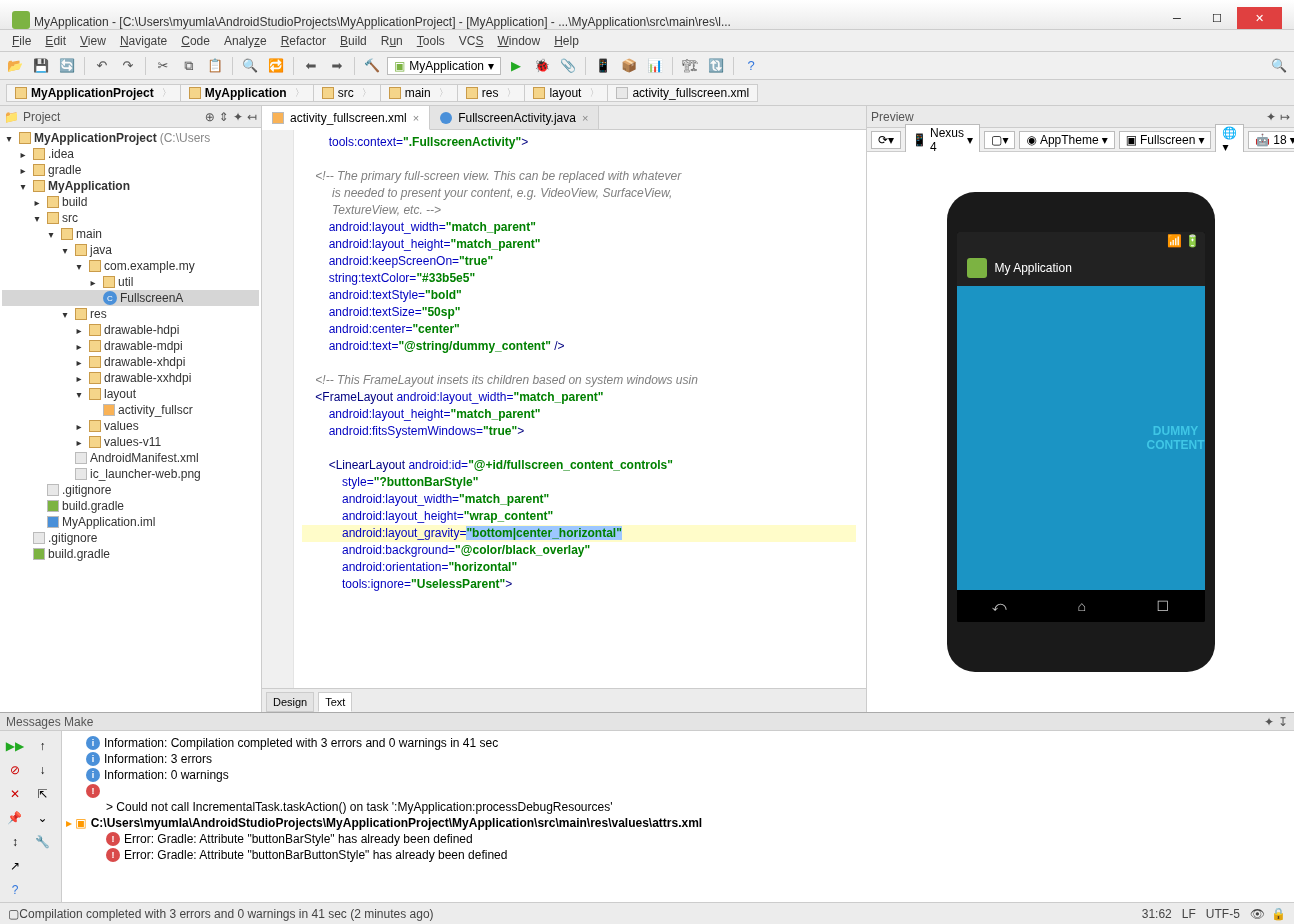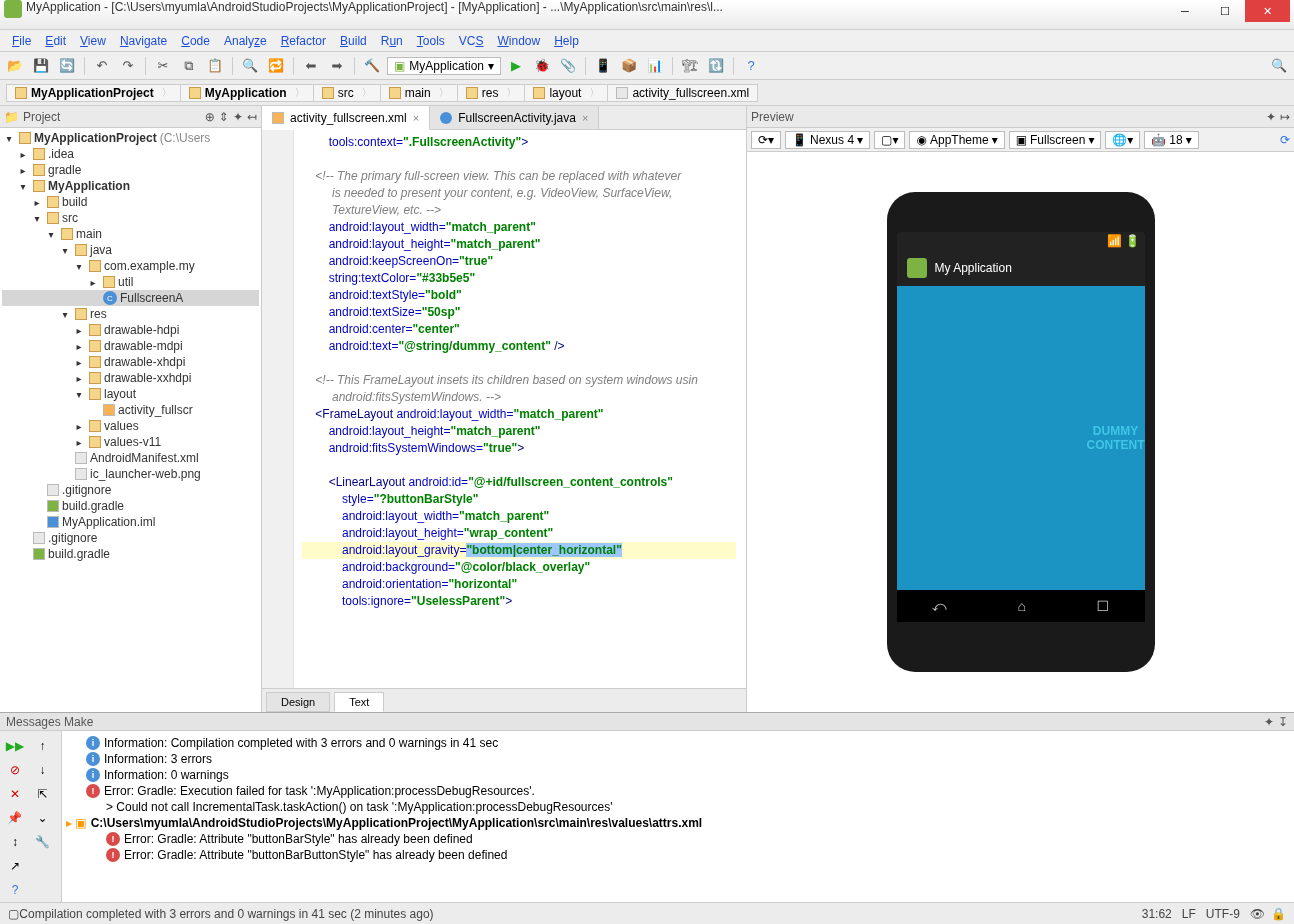--- a/index.html
+++ b/index.html
@@ -1,22 +1,22 @@
 <!DOCTYPE html>
 <html><head>
 <meta charset="utf-8">
 <style>
 * { box-sizing: border-box; margin: 0; padding: 0; font-family: "Segoe UI", Tahoma, sans-serif; font-size: 12px; }
 body { background: #f0f0f0; width: 1294px; height: 924px; overflow: hidden; display: flex; flex-direction: column; }
-.titlebar { background: linear-gradient(#fff,#eaeaea); height: 30px; display: flex; align-items: flex-start; padding: 0 4px; border-bottom: 1px solid #ccc; }
+.titlebar { background: linear-gradient(#fff,#eaeaea); height: 30px; display: flex; align-items: flex-end; padding: 0 12px; border-bottom: 1px solid #ccc; }
 .titlebar .title { flex: 1; font-size: 12px; color: #333; padding-left: 4px; white-space: nowrap; overflow: hidden; }
 .titlebar .winbtn { width: 40px; height: 22px; display:flex;align-items:center;justify-content:center; font-size:11px; }
 .titlebar .winbtn.close { background:#e04040; color:#fff; width:45px; }
 .menubar { background:#f0f0f0; height:22px; display:flex; align-items:center; padding: 0 6px; gap:2px; border-bottom:1px solid #ccc; }
-.menubar span { padding: 2px 6px; color:#1d4ed8; cursor:default; }
+.menubar span { padding: 2px 6px; color:#404040; cursor:default; }
 .menubar span u { text-decoration: underline; }
 .toolbar { background:#f0f0f0; height:28px; display:flex; align-items:center; padding:0 4px; gap:4px; border-bottom:1px solid #ccc; }
 .toolbar .tbtn { width:22px; height:22px; display:flex;align-items:center;justify-content:center; font-size:13px; color:#555; border-radius:2px; }
 .toolbar .sep { width:1px; height:18px; background:#ccc; margin:0 2px; }
 .toolbar .combo { border:1px solid #bbb; background:#fff; padding:1px 6px; font-size:11px; display:flex; align-items:center; gap:4px;}
 .breadcrumbs { background:#ececec; height:26px; display:flex; align-items:center; padding:0 6px; border-bottom:1px solid #ccc; }
 .bc-item { background:#f5f5f5; border:1px solid #ccc; padding:1px 8px; margin-right:-1px; font-size:11px; display:flex; align-items:center; gap:4px; position:relative; }
 .bc-item::after { content:"〉"; margin-left:4px; color:#aaa; font-size:10px;}
 .bc-item:last-child::after{content:none;}
 .main { flex:1; display:flex; overflow:hidden; }
@@ -32,23 +32,23 @@
 .tab { padding:3px 10px; background:#e4e4e4; border-right:1px solid #ccc; font-size:11px; display:flex; align-items:center; gap:6px;}
 .tab.active { background:#fff; border-bottom:1px solid #fff; margin-bottom:-1px;}
 .tab .close{ color:#888; font-size:11px;}
 .editor { flex:1; overflow:auto; font-family: Consolas,monospace; font-size:12px; line-height:17px; padding:4px 10px 4px 40px; position:relative;}
 .editor .gutter { position:absolute; left:0; top:0; bottom:0; width:32px; background:#f0f0f0; border-right:1px solid #e4e4e4;}
 .code-line { white-space:pre; }
 .attr{color:#0000c0;} .val{color:#008000; font-weight:bold;} .tag{color:#000080;} .cmt{color:#808080; font-style:italic;}
 .hl { background: #fffcc9; }
 .sel-text{ background:#9dc7ff; }
 .bottomtabs { height:24px; background:#ececec; border-top:1px solid #ccc; display:flex; align-items:flex-end;}
-.bottomtabs .btab{ padding:3px 14px; border:1px solid #ccc; background:#e4e4e4; font-size:11px; margin-left:4px;}
+.bottomtabs .btab{ padding:3px 6px; border:1px solid #ccc; background:#e4e4e4; font-size:11px; margin-left:4px;}
 .bottomtabs .btab.active{ background:#fff; border-bottom:1px solid #fff;}
-.preview { width:548px; background:#f0f0f0; border-left:1px solid #ccc; display:flex; flex-direction:column;}
+.preview { width:428px; background:#f0f0f0; border-left:1px solid #ccc; display:flex; flex-direction:column;}
 .pv-toolbar{ height:24px; display:flex; align-items:center; gap:4px; padding:0 4px; border-bottom:1px solid #ccc; font-size:11px;}
 .pv-btn{ border:1px solid #bbb; background:#fff; padding:1px 6px; display:flex; align-items:center; gap:3px;}
 .pv-body{ flex:1; background:#fff; display:flex; align-items:center; justify-content:center; position:relative;}
 .phone{ width:268px; height:480px; background:#1a1a1a; border-radius:28px; padding:40px 10px 50px 10px; position:relative;}
 .phone-screen{ width:100%; height:100%; background:#000; display:flex; flex-direction:column; border-radius:2px; overflow:hidden;}
 .statusbar{ height:18px; background:#222; color:#fff; display:flex; justify-content:flex-end; align-items:center; font-size:9px; padding:0 4px; gap:3px;}
 .appbar{ height:36px; background:#222; color:#fff; display:flex; align-items:center; padding:0 10px; font-size:16px; gap:8px;}
 .app-content{ flex:1; background:#1b94c4; display:flex; align-items:flex-end; justify-content:center; flex-direction:column;}
 .dummy{ color:#3fc6e6; font-size:30px; font-weight:bold; text-align:center; line-height:1.2;}
 .dummybtn{ height:28px; background:#3a9bc4; color:#222; display:flex; align-items:center; justify-content:center; font-size:11px;}
@@ -341,21 +341,20 @@
 <div class="code-line"><span class="attr">        android:layout_width=</span><span class="val">"match_parent"</span></div>
 <div class="code-line"><span class="attr">        android:layout_height=</span><span class="val">"match_parent"</span></div>
 <div class="code-line"><span class="attr">        android:keepScreenOn=</span><span class="val">"true"</span></div>
 <div class="code-line"><span class="attr">        string:textColor=</span><span class="val">"#33b5e5"</span></div>
 <div class="code-line"><span class="attr">        android:textStyle=</span><span class="val">"bold"</span></div>
 <div class="code-line"><span class="attr">        android:textSize=</span><span class="val">"50sp"</span></div>
 <div class="code-line"><span class="attr">        android:center=</span><span class="val">"center"</span></div>
 <div class="code-line"><span class="attr">        android:text=</span><span class="val">"@string/dummy_content"</span><span class="tag"> /&gt;</span></div>
 <div class="code-line"> </div>
 <div class="code-line cmt">    &lt;!-- This FrameLayout insets its children based on system windows usin</div>
-<div class="code-line cmt">         android:fitsSystemWindows. --&gt;</div>
 <div class="code-line"><span class="tag">    &lt;FrameLayout </span><span class="attr">android:layout_width=</span><span class="val">"match_parent"</span></div>
 <div class="code-line"><span class="attr">        android:layout_height=</span><span class="val">"match_parent"</span></div>
 <div class="code-line"><span class="attr">        android:fitsSystemWindows=</span><span class="val">"true"</span><span class="tag">&gt;</span></div>
 <div class="code-line"> </div>
 <div class="code-line"><span class="tag">        &lt;LinearLayout </span><span class="attr">android:id=</span><span class="val">"@+id/fullscreen_content_controls"</span></div>
 <div class="code-line"><span class="attr">            style=</span><span class="val">"?buttonBarStyle"</span></div>
 <div class="code-line"><span class="attr">            android:layout_width=</span><span class="val">"match_parent"</span></div>
 <div class="code-line"><span class="attr">            android:layout_height=</span><span class="val">"wrap_content"</span></div>
 <div class="code-line hl"><span class="attr">            android:layout_gravity=</span><span class="val sel-text">"bottom|center_horizontal"</span></div>
 <div class="code-line"><span class="attr">            android:background=</span><span class="val">"@color/black_overlay"</span></div>
@@ -445,21 +444,20 @@
       <div class="msg-item" style="padding-left:20px">
           <span class="info-ico">i</span>
           <span>Information: 3 errors</span>
         </div>
       <div class="msg-item" style="padding-left:20px">
           <span class="info-ico">i</span>
           <span>Information: 0 warnings</span>
         </div>
       <div class="msg-item" style="padding-left:20px">
           <span class="err-ico">!</span>
-          <span>Error: Gradle: Execution failed for task ':MyApplication:processDebugResources'.</span>
         </div>
       <div class="msg-item" style="padding-left:40px">
           <span>        &gt; Could not call IncrementalTask.taskAction() on task ':MyApplication:processDebugResources'</span>
         </div>
       <div class="msg-item" style="padding-left:0">
           <span style="color:#f90">▸ ▣</span> 
           <b>C:\Users\myumla\AndroidStudioProjects\MyApplicationProject\MyApplication\src\main\res\values\attrs.xml</b>
         </div>
       <div class="msg-item" style="padding-left:40px">
           <span class="err-ico">!</span>
@@ -472,16 +470,16 @@
     </div>
   </div>
 </div>
 
 <div class="statusbar-ide">
   <span>▢</span>
   <span style="">Compilation completed with 3 errors and 0 warnings in 41 sec (2 minutes ago)</span>
   <div class="spacer"></div>
   <span>31:62</span>
   <span style="margin:0 10px">LF</span>
-  <span>UTF-9</span>
+  <span>UTF-5</span>
   <span style="margin-left:10px">👁</span>
   <span style="margin-left:6px">🔒</span>
 </div>
 
 </body></html>

